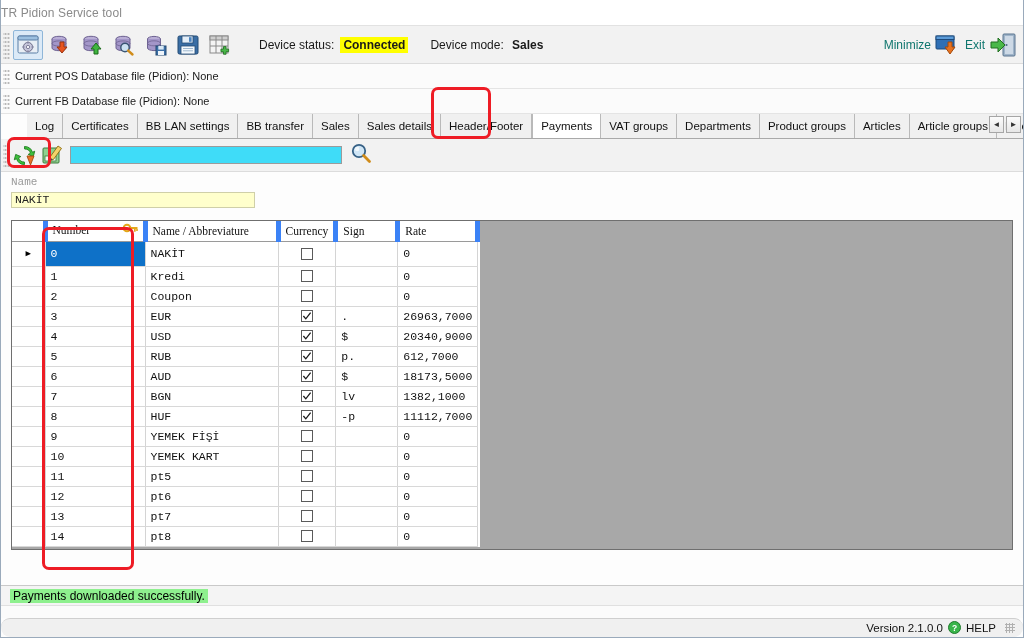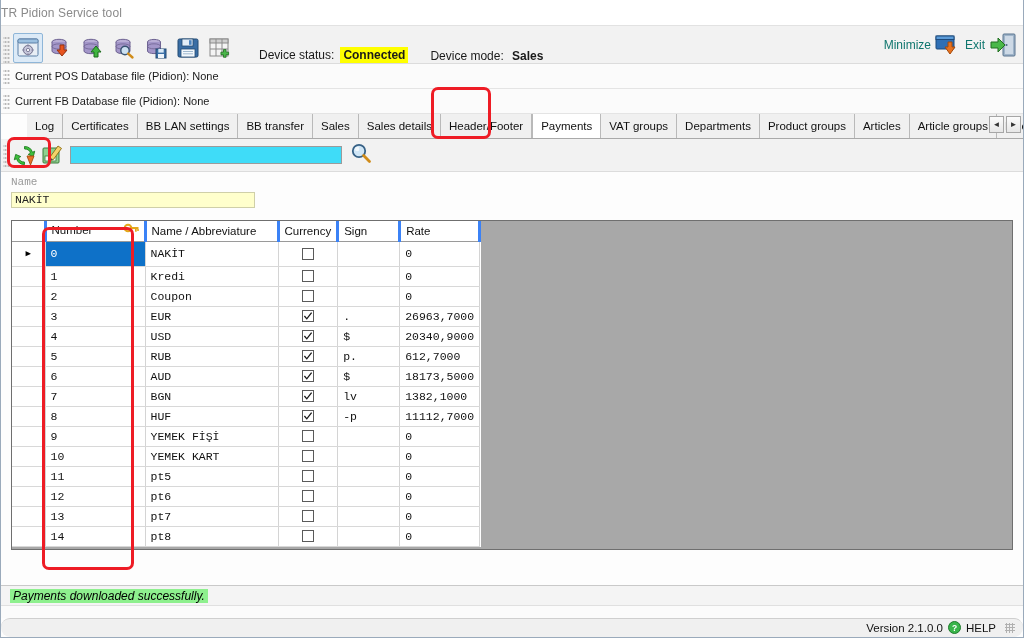--- a/index.html
+++ b/index.html
@@ -34,21 +34,21 @@
     color: #8a8a8a;
     letter-spacing: 0.1px;
   }
 
   
   .toolbar {
     height: 38px;
     background: #f2f2f2;
     border-bottom: 1px solid #dcdcdc;
     display: flex;
-    align-items: flex-end;
+    align-items: center;
     position: relative;
   }
   .gripper {
     width: 7px; height: 28px;
     margin-left: 2px;
     background-image:
       radial-gradient(circle, #b8b8b8 1px, transparent 1.2px);
     background-size: 3px 4px;
     background-position: 1px 1px;
   }
@@ -196,23 +196,23 @@
   }
   table.grid {
     border-collapse: collapse;
     background: #ffffff;
     table-layout: fixed;
     font-family: "Liberation Mono", monospace;
     font-size: 11.5px;
   }
   table.grid th {
     background: #ffffff;
-    border-right: 3px solid #3b82f6;
+    border-right: 5px solid #3b82f6;
     border-bottom: 1px solid #9a9a9a;
-    font-family: Liberation Sans, sans-serif;
+    font-family: Liberation Serif, serif;
     font-size: 11.5px;
     font-weight: normal;
     color: #111;
     text-align: left;
     padding: 3px 5px;
     height: 18px;
   }
   table.grid th.rowhdr { width: 33px; padding: 0; }
   table.grid td {
     border-right: 1px solid #d4d4d4;
@@ -260,21 +260,20 @@
   .statuszone {
     position: absolute;
     left: 0; right: 0; bottom: 0;
   }
   .statusmsg {
     height: 20px;
     background: #f4f4f4;
     border-top: 1px solid #c9c9c9;
     display: flex; align-items: center;
     padding-left: 9px;
-    font-style: italic;
   }
   .statusmsg .msg {
     background: #8ef08e;
     color: #000;
     font-size: 12px;
     padding: 0 3px;
   }
   .statusblank {
     height: 13px;
     background: #fbfbfb;

